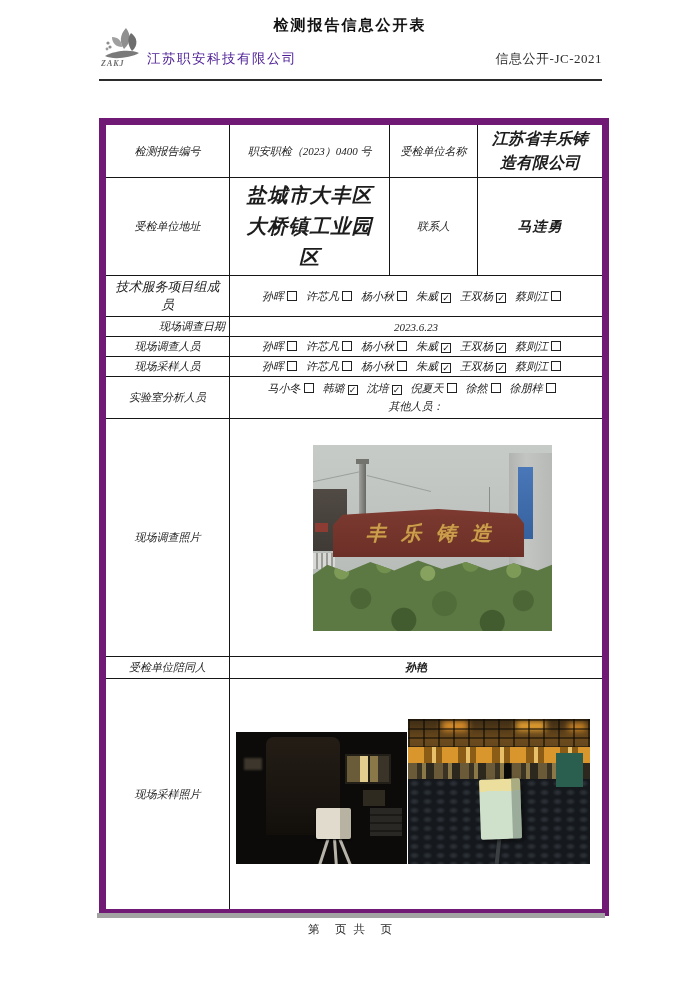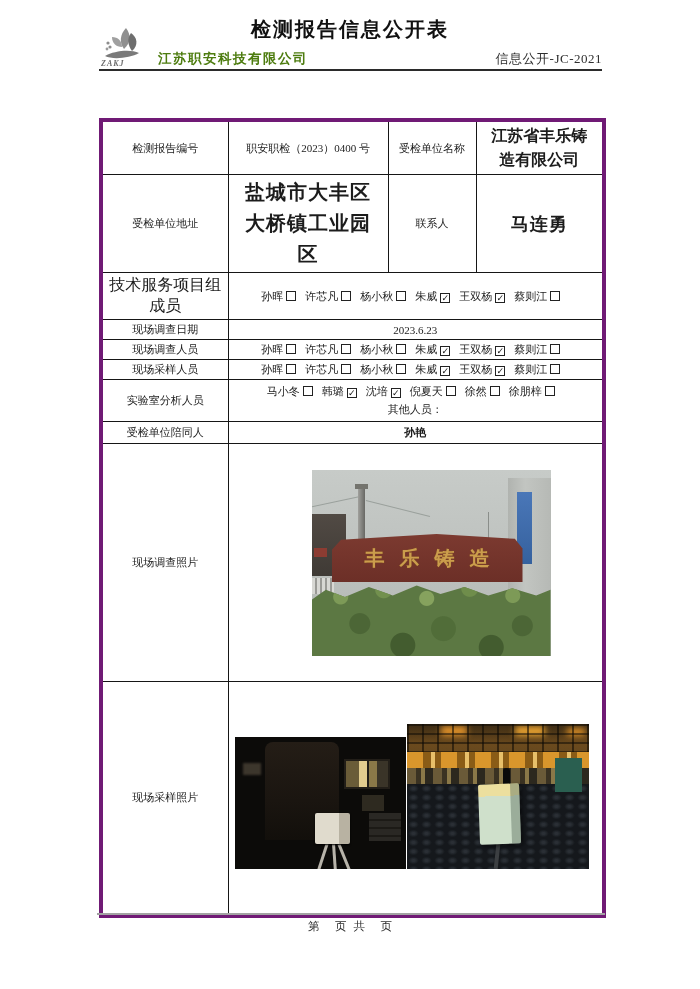--- a/index.html
+++ b/index.html
@@ -6,52 +6,52 @@
   html,body { background:#e8e8e8; }
   .page {
     position:relative; width:700px; height:989px; background:#ffffff;
     margin:0 auto; font-family:"Liberation Serif","DejaVu Serif",serif;
     color:#1c1c1c; overflow:hidden;
   }
   
   .header {
     position:absolute; top:26px; left:99px; width:503px;
     display:flex; align-items:flex-end;
-    border-bottom:2px solid #2b2b2b; padding-bottom:1px;
+    border-bottom:2px solid #2b2b2b; padding-bottom:11px;
   }
   .logo-wrap { position:relative; width:46px; height:42px; flex:0 0 auto; }
   .logo-wrap svg { display:block; }
   .logo-zakj {
     position:absolute; left:2px; bottom:0; font-size:8px; font-style:italic;
     font-weight:bold; color:#6d6d6d; letter-spacing:1px;
   }
-  .company-name { font-size:13.5px; color:#4d7c0f; letter-spacing:1.5px; margin-left:13px;font-weight:bold; }
+  .company-name { font-size:13.5px; color:#4c1d95; letter-spacing:1.5px; margin-left:2px; }
   .header-spacer { flex:1; }
   .doc-code { font-size:13px; color:#2e2e2e; letter-spacing:0.5px; }
   
   .doc-title {
-    margin-top:16px; text-align:center; font-size:20px; font-weight:bold;
+    margin-top:16px; text-align:center; font-size:15px; font-weight:bold;
     letter-spacing:2px; color:#111;
   }
   
   table.form {
     position:absolute; top:118px; left:99px; width:503px;
     border-collapse:collapse; table-layout:fixed;
   }
   table.form td {
     border:1px solid #161616; font-size:11px; text-align:center;
     vertical-align:middle; padding:2px 4px; color:#1c1c1c;
   }
-  table.form { border:4px solid #701a75; }
+  table.form { border:7px solid #701a75;font-style:italic; }
   col.c1 { width:127px; } col.c2 { width:160px; }
   col.c3 { width:88px; }  col.c4 { width:128px; }
   td.checks { text-align:left; padding-left:11px; white-space:nowrap; }
   .bold { font-weight:bold; }
   .addr-val { display:inline-block; width:126px; font-size:20px; font-weight:bold; line-height:1.55; letter-spacing:1px; }
-  .contact-val { font-size:18px; font-weight:bold; letter-spacing:1px; }
+  .contact-val { font-size:14px; font-weight:bold; letter-spacing:1px; }
   .unit-val { display:inline-block; width:98px; font-size:16px; font-weight:bold; line-height:1.5; }
   .date-val { font-size:11.5px; }
   .lab-cell { text-align:left; padding-left:11px;margin-top:24px; }
   .lab-line2 { margin-top:3px; }
   .chk-item { margin-right:9px; }
   .box {
     display:inline-block; width:10px; height:10px; border:1.3px solid #222;
     margin-left:3px; vertical-align:-1px; line-height:8px; font-size:9px;
     text-align:center; font-family:"DejaVu Sans",sans-serif; font-weight:bold; color:#111;
   }
@@ -148,21 +148,21 @@
     background:#0a0a0a; border-radius:3px 3px 0 0; }
   .rp-door { position:absolute; right:7px; top:34px; width:27px; height:34px; background:#2a5f50; }
   .rp-box { position:absolute; left:72px; top:60px; width:41px; height:60px;
     background:linear-gradient(#ecdf9e 0 20%,#cfe0cb 20% 100%);
     border-radius:2px; transform:rotate(-2deg); box-shadow:2px 2px 4px rgba(0,0,0,0.6); }
   .rp-box-shade { position:absolute; right:0; top:0; width:9px; height:100%; background:rgba(90,110,95,0.45); }
   .rp-leg { position:absolute; left:88px; top:120px; width:4px; height:25px; background:#3c3f42; transform:rotate(6deg); }
   
   .note { position:absolute; top:851px; left:100px; font-size:11.5px; color:#222; letter-spacing:0.5px; }
   .footer { position:absolute; top:913px; left:97px; width:508px;
-    border-top:2px solid #a3a3a3; text-align:center; padding-top:4px;
+    border-top:5px solid #a3a3a3; text-align:center; padding-top:4px;
     font-size:11.5px; color:#2e2e2e; letter-spacing:2px; }
 </style>
 </head>
 <body>
 
 <div class="page">
 
   <div class="header">
     <div class="logo-wrap">
       <svg width="46" height="42" viewBox="0 0 46 42">
@@ -197,45 +197,41 @@
       <td>受检单位名称</td>
       <td><span class="unit-val">江苏省丰乐铸造有限公司</span></td>
     </tr>
     <tr>
       <td style="height:46px;">受检单位地址</td>
       <td><span class="addr-val">盐城市大丰区大桥镇工业园区</span></td>
       <td>联系人</td>
       <td><span class="contact-val">马连勇</span></td>
     </tr>
     <tr>
-      <td style="height:21px; font-size:16px;">技术服务项目组成员</td>
+      <td style="height:21px; font-size:13px;">技术服务项目组成员</td>
       <td class="checks" colspan="3"><span class="chk-item"><span>孙晖</span><span class="box"></span></span><span class="chk-item"><span>许芯凡</span><span class="box"></span></span><span class="chk-item"><span>杨小秋</span><span class="box"></span></span><span class="chk-item"><span>朱威</span><span class="box">✓</span></span><span class="chk-item"><span>王双杨</span><span class="box">✓</span></span><span class="chk-item"><span>蔡则江</span><span class="box"></span></span></td>
     </tr>
     <tr>
-      <td style="height:20px;">现场调查日期</td>
+      <td style="height:20px;text-align:right;">现场调查日期</td>
       <td colspan="3" class="date-val">2023.6.23</td>
     </tr>
     <tr>
       <td style="height:20px;">现场调查人员</td>
       <td class="checks" colspan="3"><span class="chk-item"><span>孙晖</span><span class="box"></span></span><span class="chk-item"><span>许芯凡</span><span class="box"></span></span><span class="chk-item"><span>杨小秋</span><span class="box"></span></span><span class="chk-item"><span>朱威</span><span class="box">✓</span></span><span class="chk-item"><span>王双杨</span><span class="box">✓</span></span><span class="chk-item"><span>蔡则江</span><span class="box"></span></span></td>
     </tr>
     <tr>
       <td style="height:20px;">现场采样人员</td>
       <td class="checks" colspan="3"><span class="chk-item"><span>孙晖</span><span class="box"></span></span><span class="chk-item"><span>许芯凡</span><span class="box"></span></span><span class="chk-item"><span>杨小秋</span><span class="box"></span></span><span class="chk-item"><span>朱威</span><span class="box">✓</span></span><span class="chk-item"><span>王双杨</span><span class="box">✓</span></span><span class="chk-item"><span>蔡则江</span><span class="box"></span></span></td>
     </tr>
     <tr>
       <td style="height:42px;">实验室分析人员</td>
       <td class="lab-cell" colspan="3">
         <div><span class="chk-item"><span>马小冬</span><span class="box"></span></span><span class="chk-item"><span>韩璐</span><span class="box">✓</span></span><span class="chk-item"><span>沈培</span><span class="box">✓</span></span><span class="chk-item"><span>倪夏天</span><span class="box"></span></span><span class="chk-item"><span>徐然</span><span class="box"></span></span><span class="chk-item"><span>徐朋梓</span><span class="box"></span></span></div>
         <div class="lab-line2">其他人员：</div>
       </td>
-    </tr>
-    <tr>
-      <td style="height:22px;">受检单位陪同人</td>
-      <td colspan="3" class="bold">孙艳</td>
     </tr>
     <tr>
       <td style="height:238px;">现场调查照片</td>
       <td colspan="3" class="photo-cell">
         <div class="photo survey-photo">
           <div class="sp-wire1"></div>
           <div class="sp-wire2"></div>
           <div class="sp-left-building"></div>
           <div class="sp-left-sign"></div>
           <div class="sp-fence"></div>
@@ -244,20 +240,24 @@
           <div class="sp-antenna"></div>
           <div class="sp-right-building">
             <div class="sp-banner"></div>
           </div>
           <div class="sp-wall">
             <span class="sp-sign-text">丰乐铸造</span>
           </div>
           <div class="sp-hedge"></div>
         </div>
       </td>
+    </tr>
+    <tr>
+      <td style="height:22px;">受检单位陪同人</td>
+      <td colspan="3" class="bold">孙艳</td>
     </tr>
     <tr>
       <td style="height:234px;">现场采样照片</td>
       <td colspan="3" class="photo-cell">
         <div class="photo sampling-photo-left">
           <div class="lp-glow"></div>
           <div class="lp-machine"></div>
           <div class="lp-window">
             <div class="lp-window-bar"></div>
           </div>

